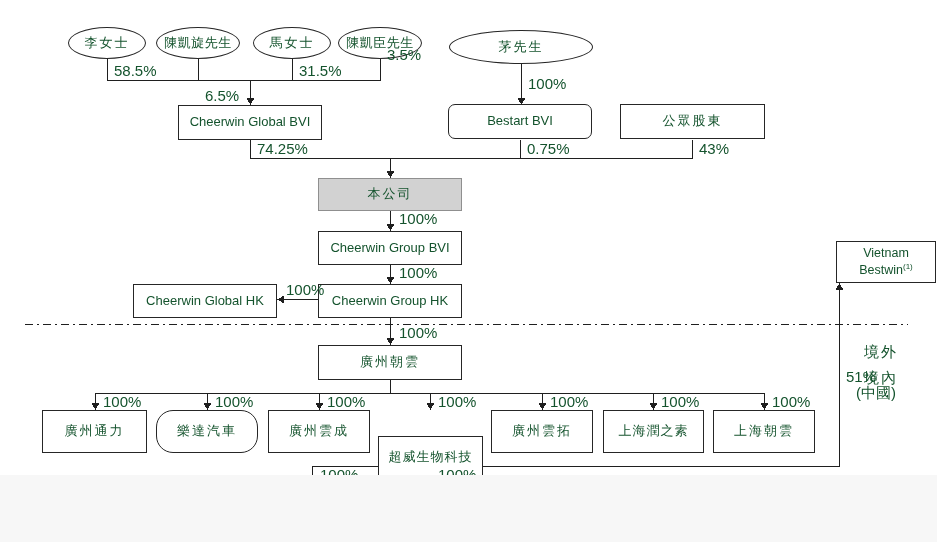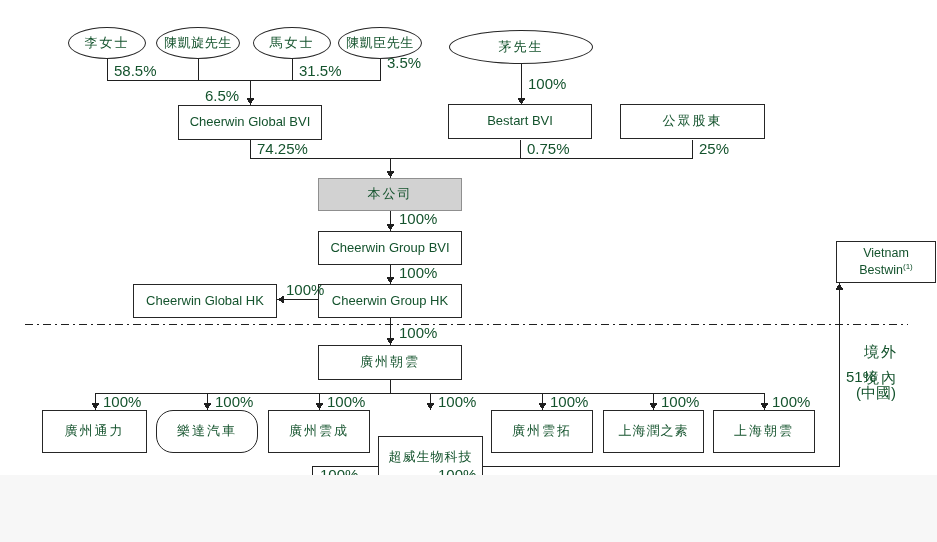--- a/index.html
+++ b/index.html
@@ -89,21 +89,21 @@
     </g>
   </svg>
 
   <div class="node ellipse cn" style="left:68px;top:27px;width:78px;height:32px;">李女士</div>
   <div class="node ellipse cn" style="left:156px;top:27px;width:84px;height:32px;letter-spacing:0.5px;">陳凱旋先生</div>
   <div class="node ellipse cn" style="left:253px;top:27px;width:78px;height:32px;">馬女士</div>
   <div class="node ellipse cn" style="left:338px;top:27px;width:84px;height:32px;letter-spacing:0.5px;">陳凱臣先生</div>
   <div class="node ellipse cn" style="left:449px;top:30px;width:144px;height:34px;">茅先生</div>
 
   <div class="node" style="left:178px;top:105px;width:144px;height:35px;">Cheerwin Global BVI</div>
-  <div class="node" style="left:448px;top:104px;width:144px;height:35px;">Bestart BVI</div>
+  <div class="node" style="left:448px;top:104px;width:144px;height:35px;border-radius:7px;">Bestart BVI</div>
   <div class="node cn" style="left:620px;top:104px;width:145px;height:35px;">公眾股東</div>
 
   <div class="node cn gray" style="left:318px;top:178px;width:144px;height:33px;">本公司</div>
 
   <div class="node" style="left:318px;top:231px;width:144px;height:34px;">Cheerwin Group BVI</div>
   <div class="node" style="left:133px;top:284px;width:144px;height:34px;">Cheerwin Global HK</div>
   <div class="node" style="left:318px;top:284px;width:144px;height:34px;">Cheerwin Group HK</div>
 
   <div class="node two-line" style="left:789px;top:241px;width:100px;height:42px;margin-left:47px;">
     <span><span>Vietnam</span><br>
@@ -118,25 +118,25 @@
   <div class="node cn" style="left:378px;top:416px;width:105px;height:43px;letter-spacing:1px;margin-top:20px;">超威生物科技</div>
   <div class="node cn" style="left:491px;top:410px;width:102px;height:43px;">廣州雲拓</div>
   <div class="node cn" style="left:603px;top:410px;width:101px;height:43px;letter-spacing:1px;">上海潤之素</div>
   <div class="node cn" style="left:713px;top:410px;width:102px;height:43px;">上海朝雲</div>
 
   <div class="node cn" style="left:267px;top:485px;width:101px;height:43px;">番禺超威</div>
 
   <div class="lbl" style="left:114px;top:64px;">58.5%</div>
   <div class="lbl" style="left:205px;top:52px;margin-top:37px;">6.5%</div>
   <div class="lbl" style="left:299px;top:64px;">31.5%</div>
-  <div class="lbl" style="left:387px;top:56px;">3.5%</div>
+  <div class="lbl" style="left:387px;top:48px;">3.5%</div>
   <div class="lbl" style="left:528px;top:77px;">100%</div>
   <div class="lbl" style="left:257px;top:142px;">74.25%</div>
   <div class="lbl" style="left:527px;top:142px;">0.75%</div>
-  <div class="lbl" style="left:699px;top:142px;">25%</div>
+  <div class="lbl" style="left:699px;top:142px;">43%</div>
   <div class="lbl" style="left:399px;top:212px;">100%</div>
   <div class="lbl" style="left:399px;top:266px;">100%</div>
   <div class="lbl" style="left:286px;top:283px;">100%</div>
   <div class="lbl" style="left:399px;top:326px;">100%</div>
   <div class="lbl" style="left:103px;top:395px;">100%</div>
   <div class="lbl" style="left:215px;top:395px;">100%</div>
   <div class="lbl" style="left:327px;top:395px;">100%</div>
   <div class="lbl" style="left:438px;top:395px;">100%</div>
   <div class="lbl" style="left:550px;top:395px;">100%</div>
   <div class="lbl" style="left:661px;top:395px;">100%</div>

